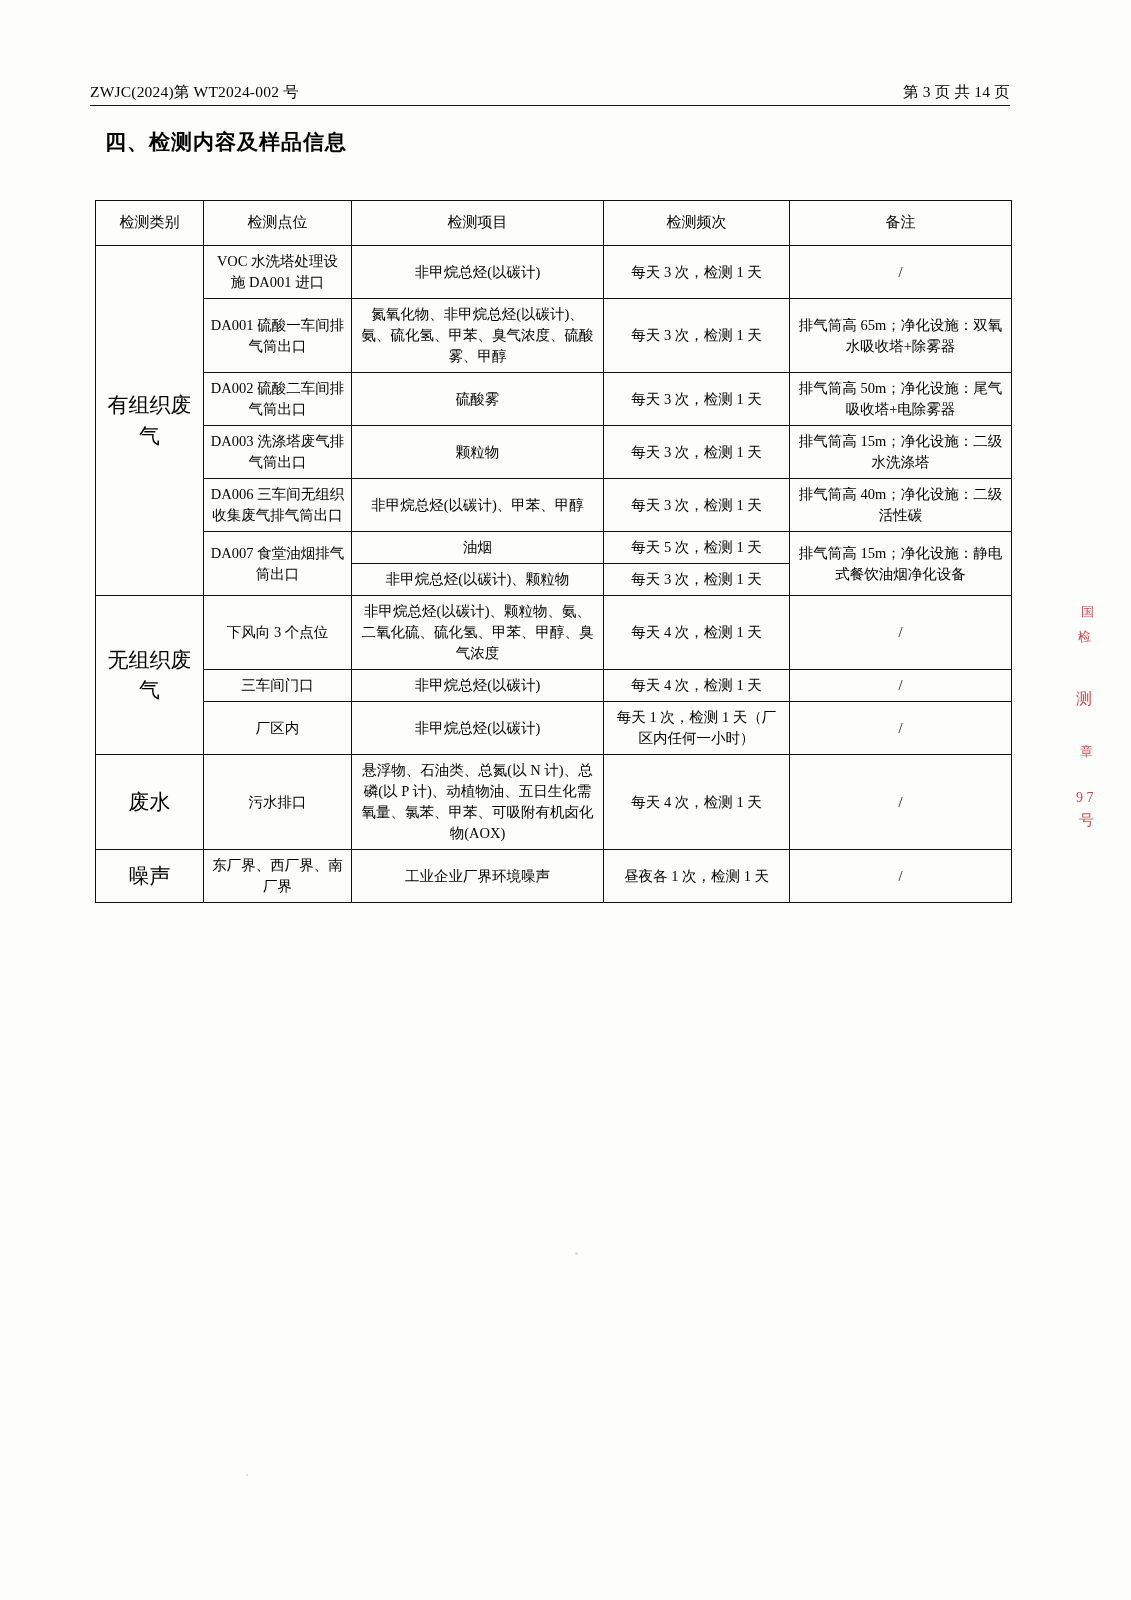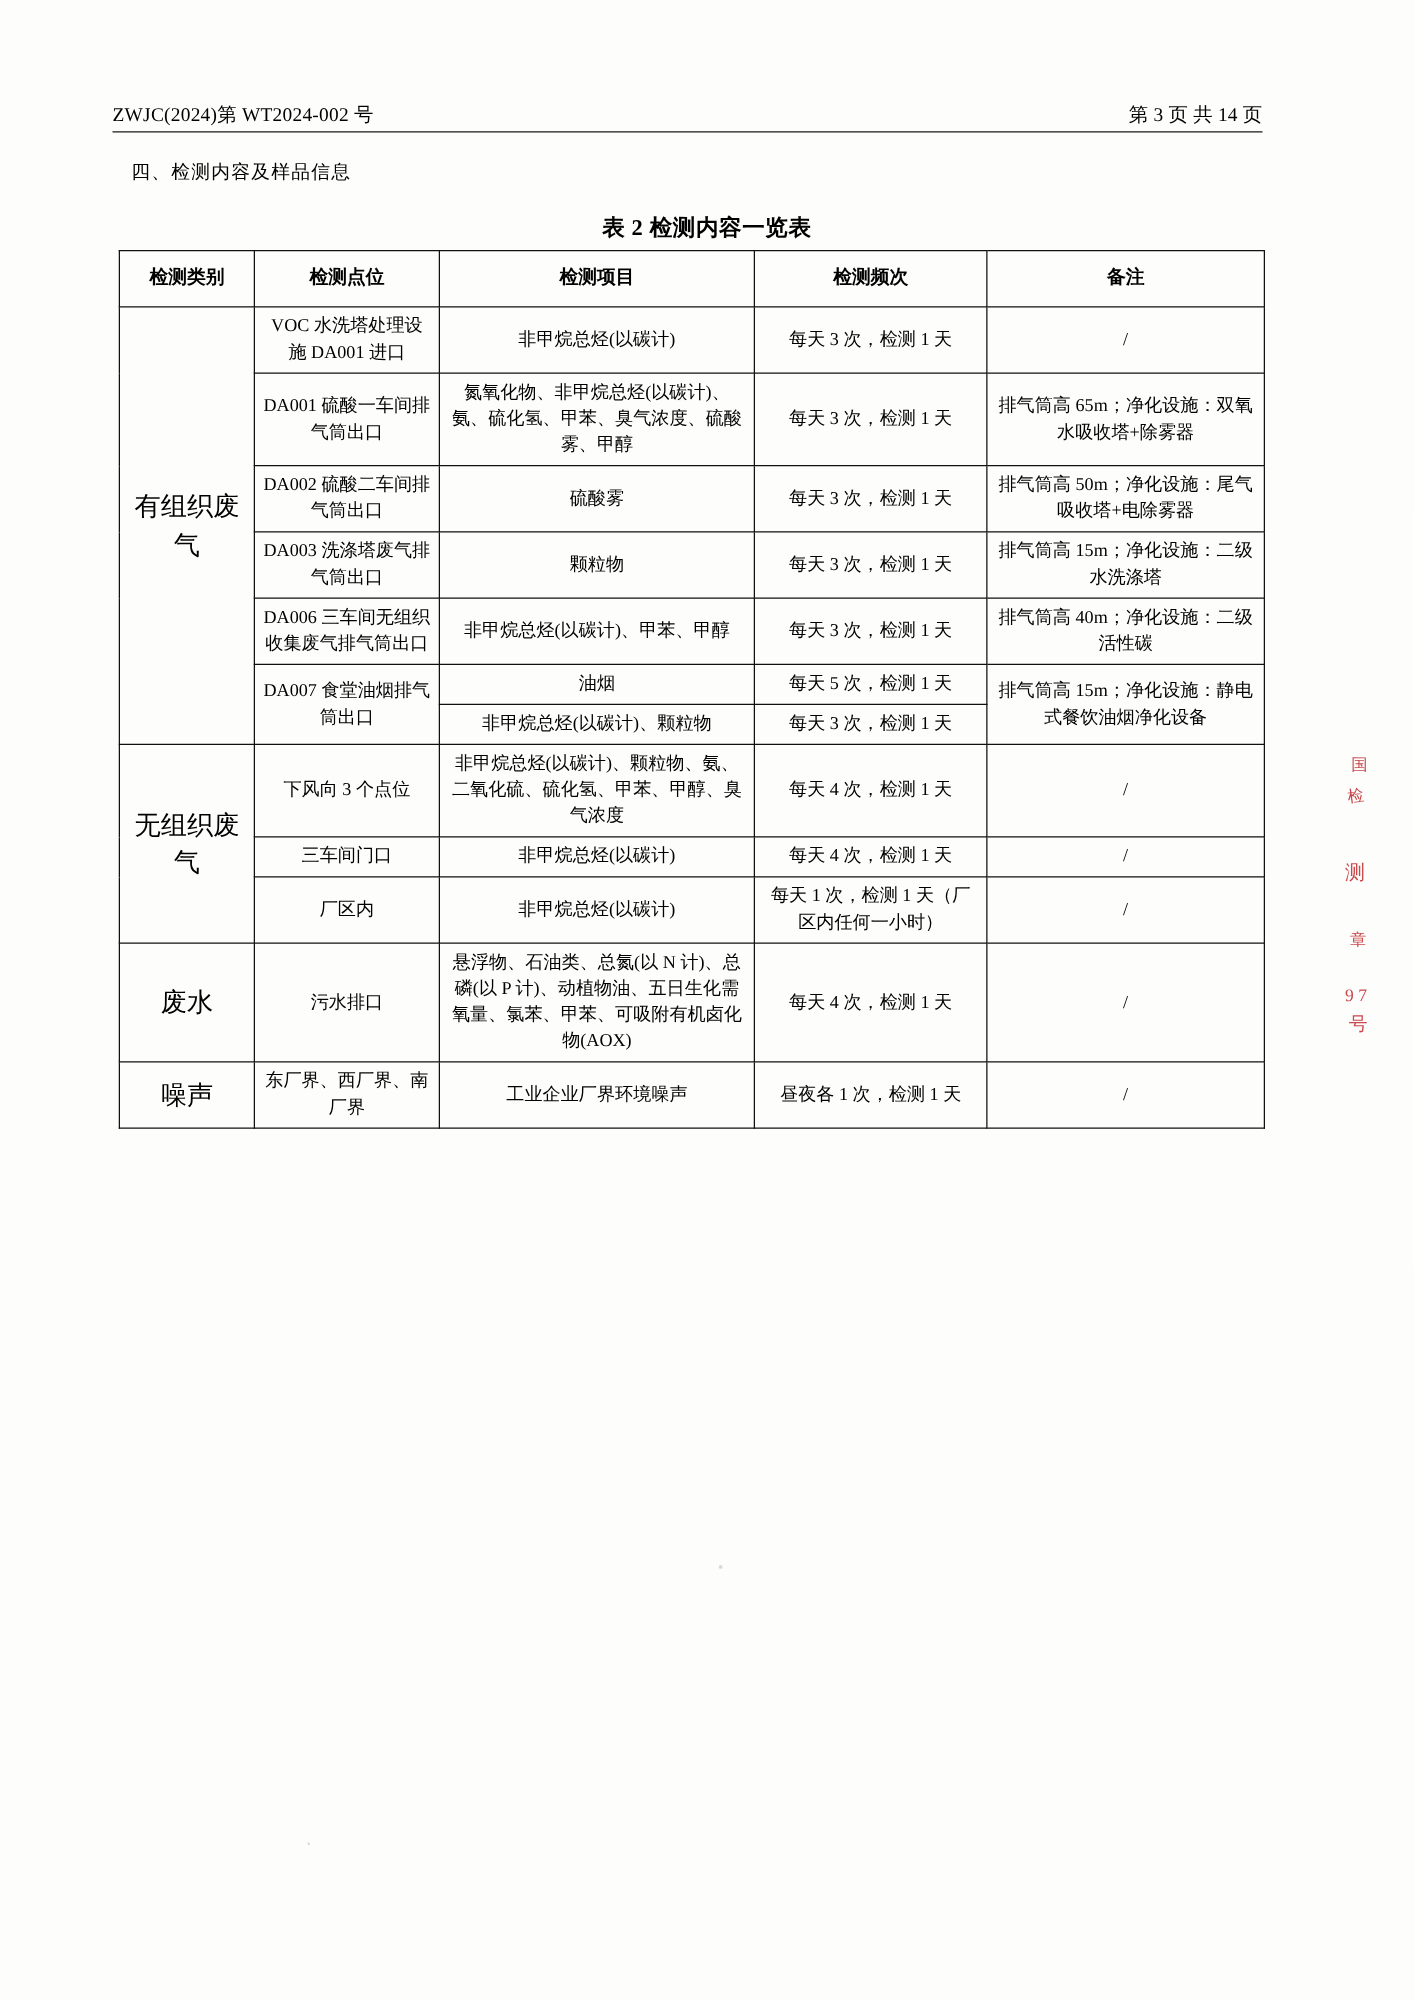--- a/index.html
+++ b/index.html
@@ -42,22 +42,22 @@
     top: 105px;
     width: 920px;
     height: 1px;
     background: #1a1a1a;
   }
   
   .section-title {
     position: absolute;
     left: 105px;
     top: 128px;
-    font-size: 15px;
-    font-weight: normal;
+    font-size: 21px;
+    font-weight: bold;
     letter-spacing: 1px;
   }
   .table-caption {
     position: absolute;
     left: 0;
     top: 170px;
     width: 1131px;
     text-align: center;
     font-size: 18px;
     font-weight: bold;
@@ -75,21 +75,21 @@
     line-height: 1.45;
   }
   table.main td, table.main th {
     border: 1px solid #111111;
     padding: 5px 6px;
     text-align: center;
     vertical-align: middle;
     font-weight: normal;
   }
   table.main th {
-    font-weight: bold;
+    font-weight: normal;
     font-size: 15px;
     height: 34px;
   }
   td.left-align { text-align: left; }
   .cat-cell { font-size: 21px; }
   .nowrap { white-space: nowrap; }
   
   col.c1 { width: 108px; }
   col.c2 { width: 148px; }
   col.c3 { width: 252px; }
@@ -125,21 +125,20 @@
 
 <div class="page">
 
   <div class="header">
     <div class="left">ZWJC(2024)第 WT2024-002 号</div>
     <div class="right">第 3 页  共 14 页</div>
   </div>
   <div class="header-rule"></div>
 
   <div class="section-title">四、检测内容及样品信息</div>
-  <div class="table-caption">表 2  检测内容一览表</div>
 
   <table class="main">
     <colgroup>
       <col class="c1">
         <col class="c2">
         <col class="c3">
         <col class="c4">
         <col class="c5">
     </colgroup>
     <thead>

